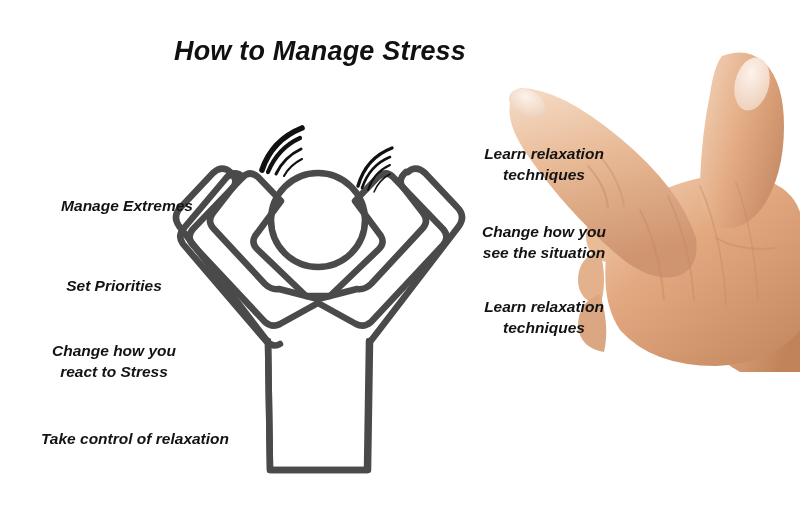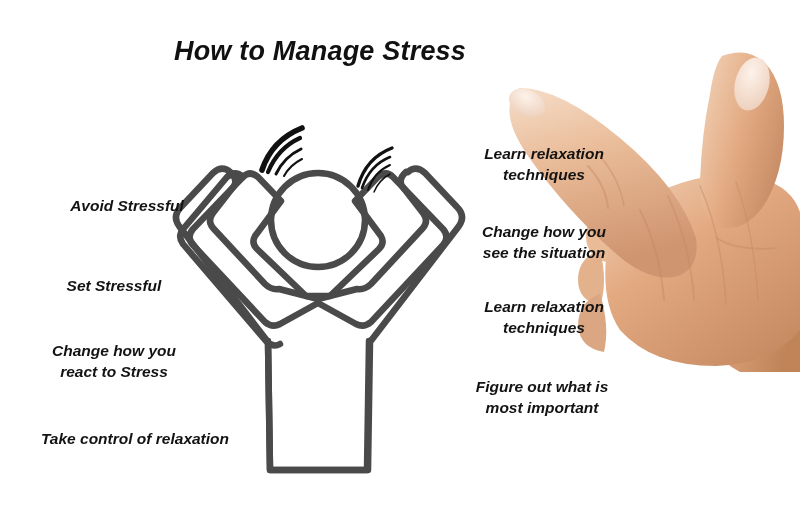--- a/index.html
+++ b/index.html
@@ -250,28 +250,26 @@
       <path d="M 588 166 Q 606 186 608 208" stroke-width="2"></path>
       <path d="M 600 156 Q 620 180 624 206" stroke-width="1.6"></path>
       <path d="M 640 210 Q 660 250 664 300" stroke-width="2"></path>
       <path d="M 668 196 Q 690 244 694 300" stroke-width="1.8"></path>
       <path d="M 700 186 Q 722 236 726 304" stroke-width="1.6"></path>
       <path d="M 736 182 Q 754 232 758 300" stroke-width="1.4"></path>
       <path d="M 716 238 Q 740 252 776 248" stroke-width="1.6"></path>
     </g>
   </svg>
 
-  <div class="label left-col" id="lbl-l1">Avoid Stressful</div>
-  <div class="label left-col" id="lbl-l2">Set Stressful</div>
+  <div class="label left-col" id="lbl-l1">Manage Extremes</div>
+  <div class="label left-col" id="lbl-l2">Set Priorities</div>
   <div class="label left-col" id="lbl-l3">Change how you
 react to Stress</div>
   <div class="label left-col" id="lbl-l4">Take control of relaxation</div>
 
   <div class="label right-col" id="lbl-r0">Learn relaxation
 techniques</div>
   <div class="label right-col" id="lbl-r1">Change how you
 see the situation</div>
   <div class="label right-col" id="lbl-r2">Learn relaxation
 techniques</div>
-  <div class="label right-col" id="lbl-r3">Figure out what is
-most important</div>
 
 </div>
 
 </body></html>

